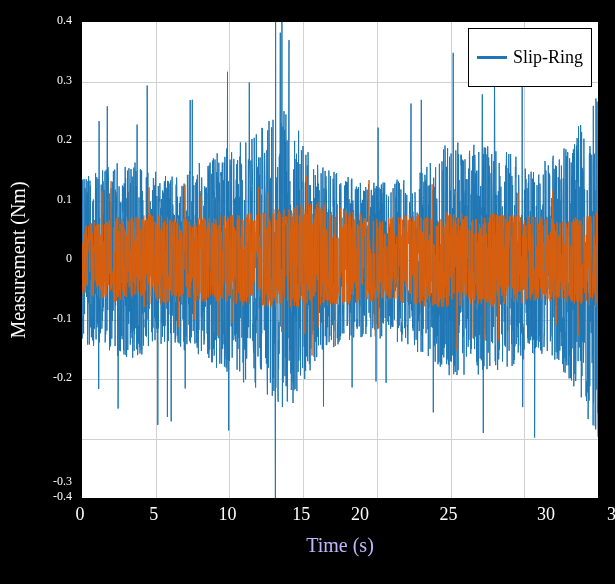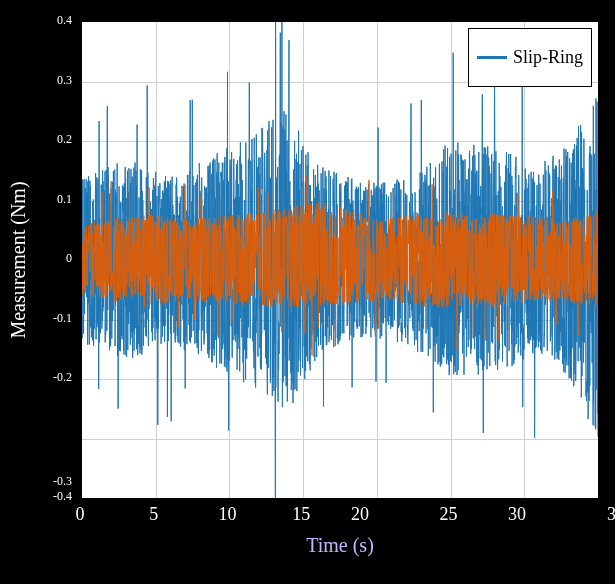--- a/index.html
+++ b/index.html
@@ -134,21 +134,21 @@
 
   <div class="x-axis-label">Time (s)</div>
   <div class="y-axis-label">Measurement (Nm)</div>
 
 <div class="x-tick-label" style="left: 80px;">0</div>
     <div class="x-tick-label" style="left: 153.714px;">5</div>
     <div class="x-tick-label" style="left: 227.429px;">10</div>
     <div class="x-tick-label" style="left: 301.143px; text-align: right;">15</div>
     <div class="x-tick-label" style="left: 360px;">20</div>
     <div class="x-tick-label" style="left: 448.571px;">25</div>
-    <div class="x-tick-label" style="left: 517px; text-align: center;">30</div>
+    <div class="x-tick-label" style="left: 546px; text-align: center;">30</div>
     <div class="x-tick-label" style="left: 616px;">35</div>
     <div class="y-tick-label" style="top: 496px;">-0.4</div>
     <div class="y-tick-label" style="top: 436.5px; margin-top: 44px;">-0.3</div>
     <div class="y-tick-label" style="top: 377px;">-0.2</div>
     <div class="y-tick-label" style="top: 317.5px;">-0.1</div>
     <div class="y-tick-label" style="top: 258px;">0</div>
     <div class="y-tick-label" style="top: 198.5px;">0.1</div>
     <div class="y-tick-label" style="top: 139px;">0.2</div>
     <div class="y-tick-label" style="top: 79.5px;">0.3</div>
     <div class="y-tick-label" style="top: 20px;">0.4</div>

